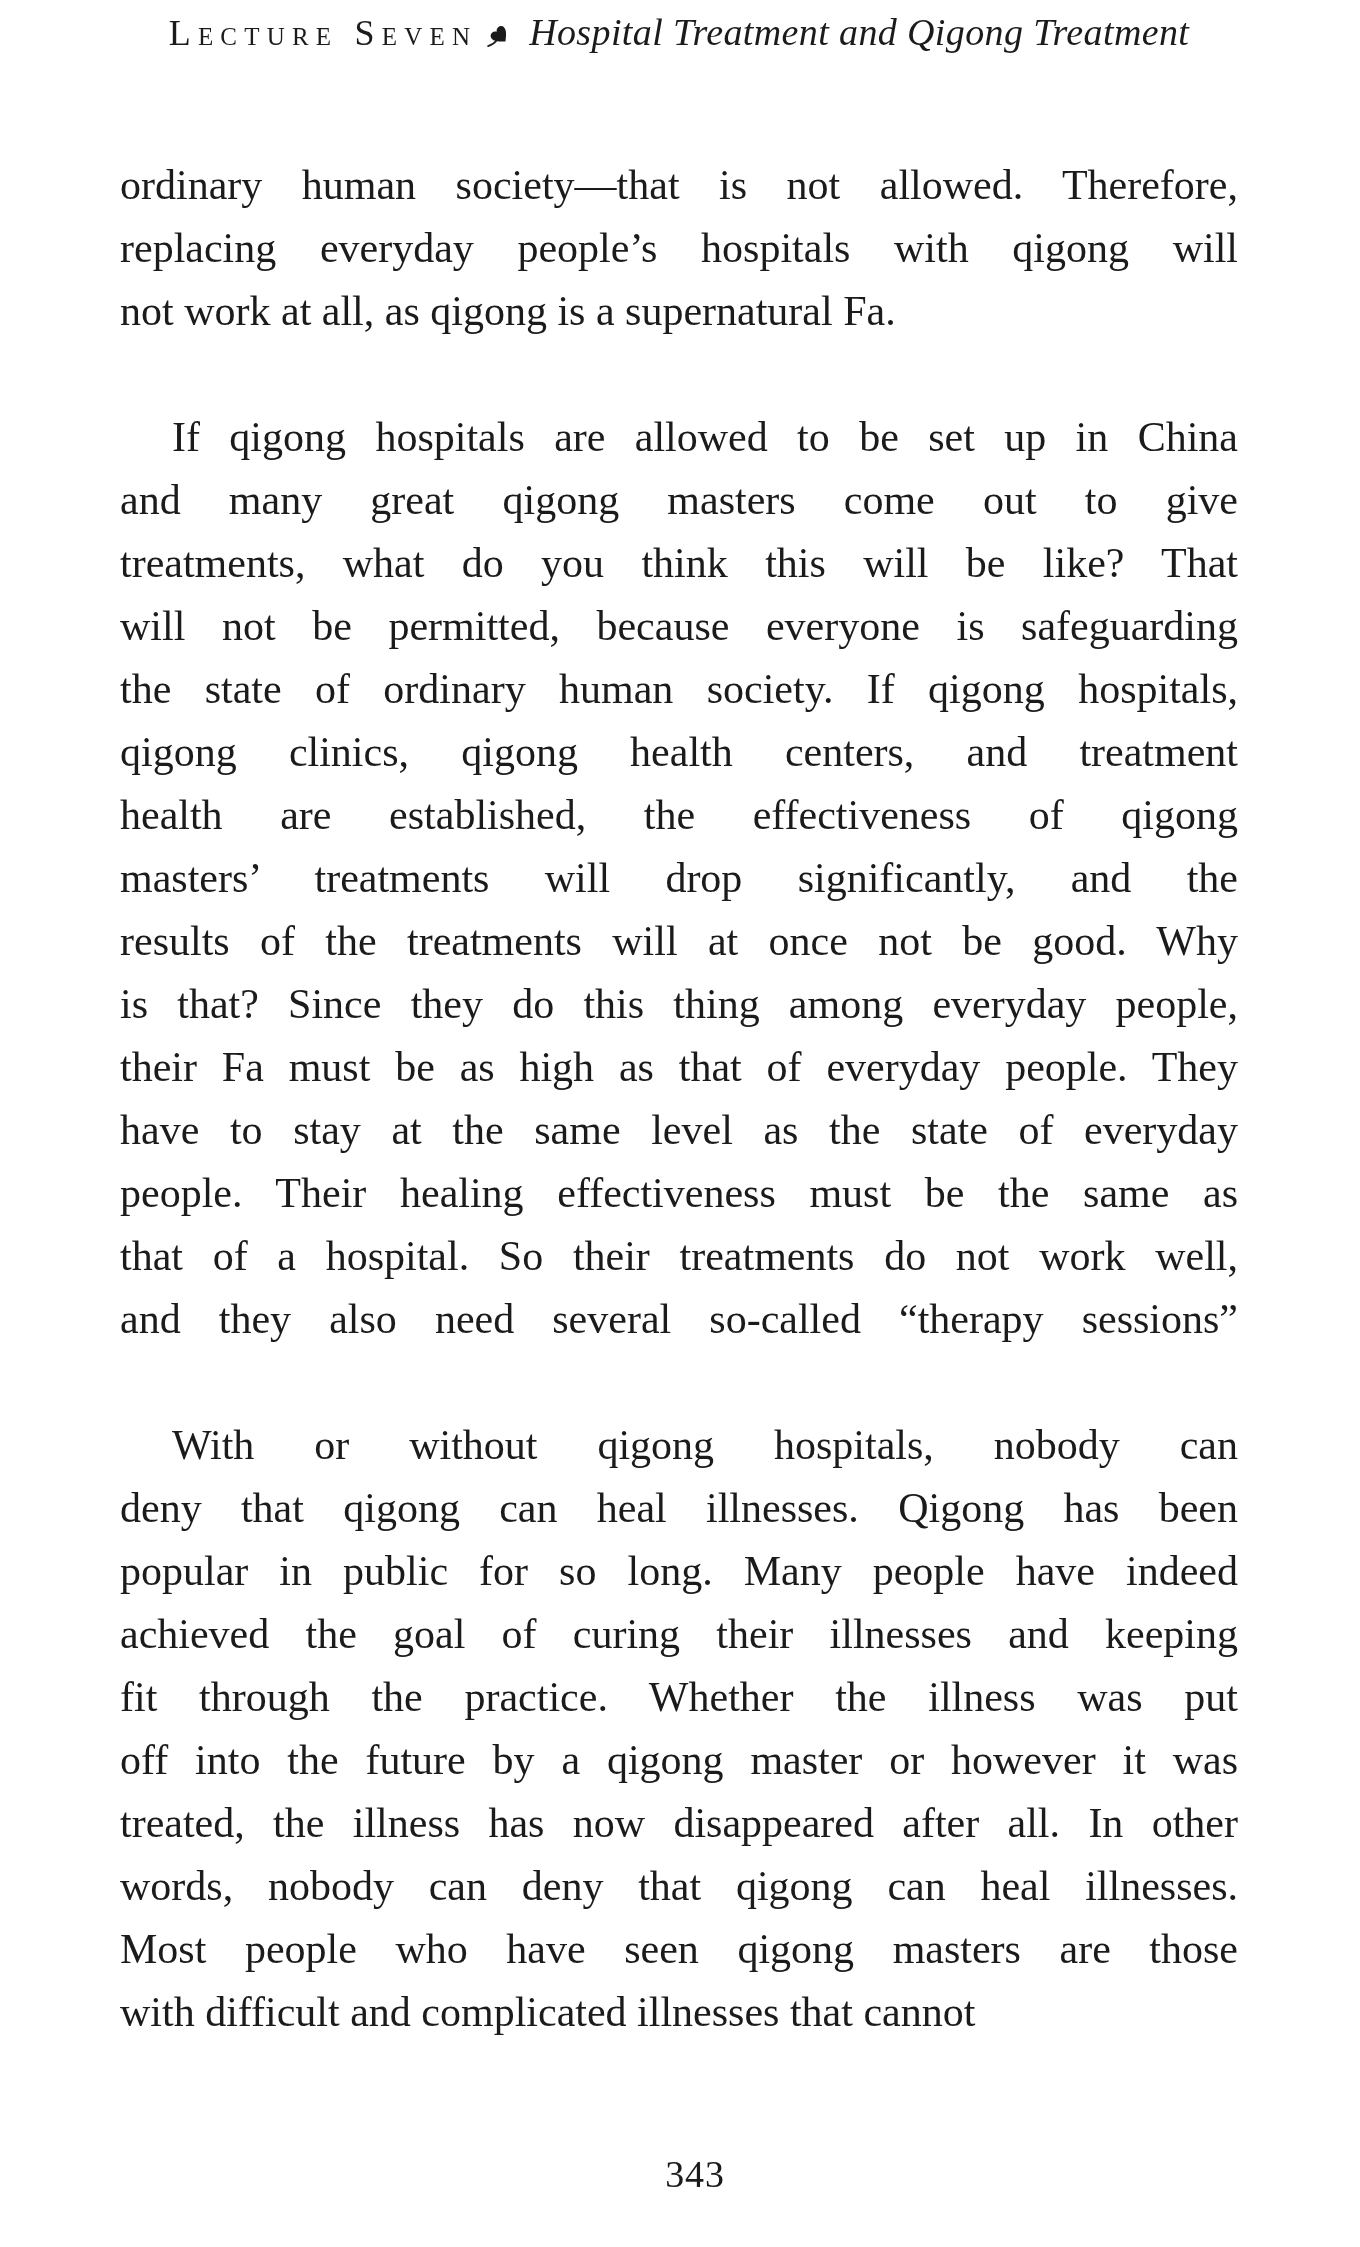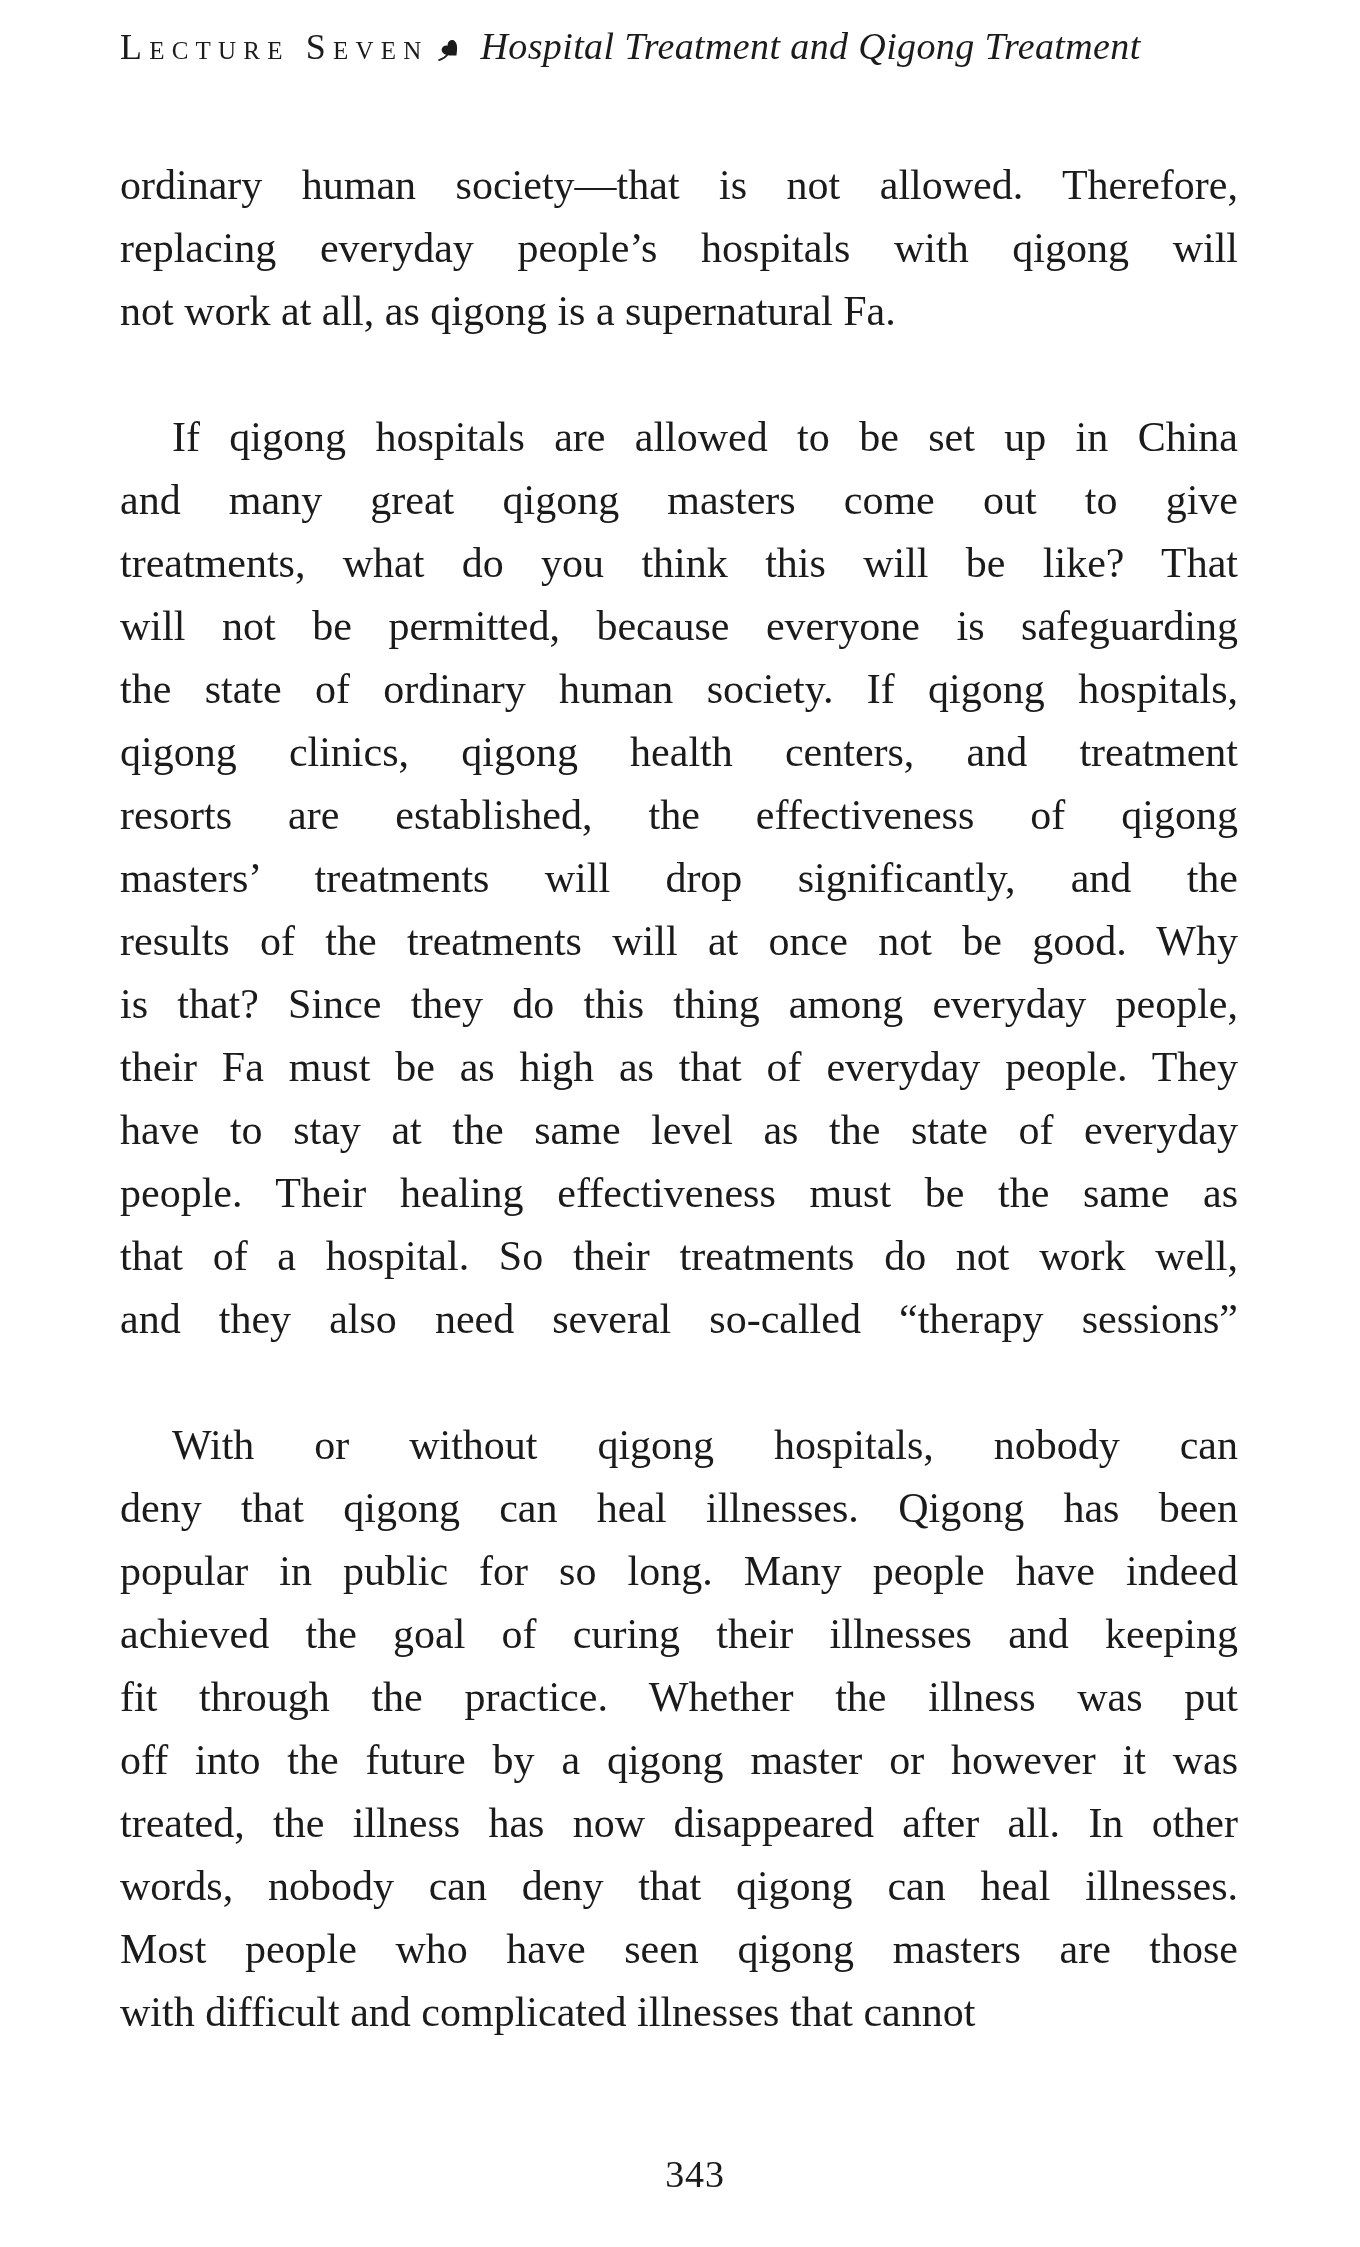--- a/index.html
+++ b/index.html
@@ -16,22 +16,23 @@
     font-family: "Liberation Serif", serif;
     overflow: hidden;
     margin: 0 auto;
   }
   
   .running-head {
     position: absolute;
     top: 18px;
     left: 120px;
     width: 1118px;
+    text-align: center;
     white-space: nowrap;
-    line-height: 56px;
+    line-height: 28px;
   }
   .head-label {
     font-size: 36px;
     font-variant: small-caps;
     letter-spacing: 0.2em;
   }
   .head-ornament {
     display: inline-block;
     width: 28px;
     height: 28px;
@@ -96,21 +97,21 @@
         <span class="jline">replacing everyday people’s hospitals with qigong will</span>
         <span class="jline last">not work at all, as qigong is a supernatural Fa.</span>
       </p>
       <p class="para">
         <span class="jline indent">If qigong hospitals are allowed to be set up in China</span>
         <span class="jline">and many great qigong masters come out to give</span>
         <span class="jline">treatments, what do you think this will be like? That</span>
         <span class="jline">will not be permitted, because everyone is safeguarding</span>
         <span class="jline">the state of ordinary human society. If qigong hospitals,</span>
         <span class="jline">qigong clinics, qigong health centers, and treatment</span>
-        <span class="jline">resorts are established, the effectiveness of qigong</span>
+        <span class="jline">health are established, the effectiveness of qigong</span>
         <span class="jline">masters’ treatments will drop significantly, and the</span>
         <span class="jline">results of the treatments will at once not be good. Why</span>
         <span class="jline">is that? Since they do this thing among everyday people,</span>
         <span class="jline">their Fa must be as high as that of everyday people. They</span>
         <span class="jline">have to stay at the same level as the state of everyday</span>
         <span class="jline">people. Their healing effectiveness must be the same as</span>
         <span class="jline">that of a hospital. So their treatments do not work well,</span>
         <span class="jline">and they also need several so-called “therapy sessions”</span>
       </p>
       <p class="para">

